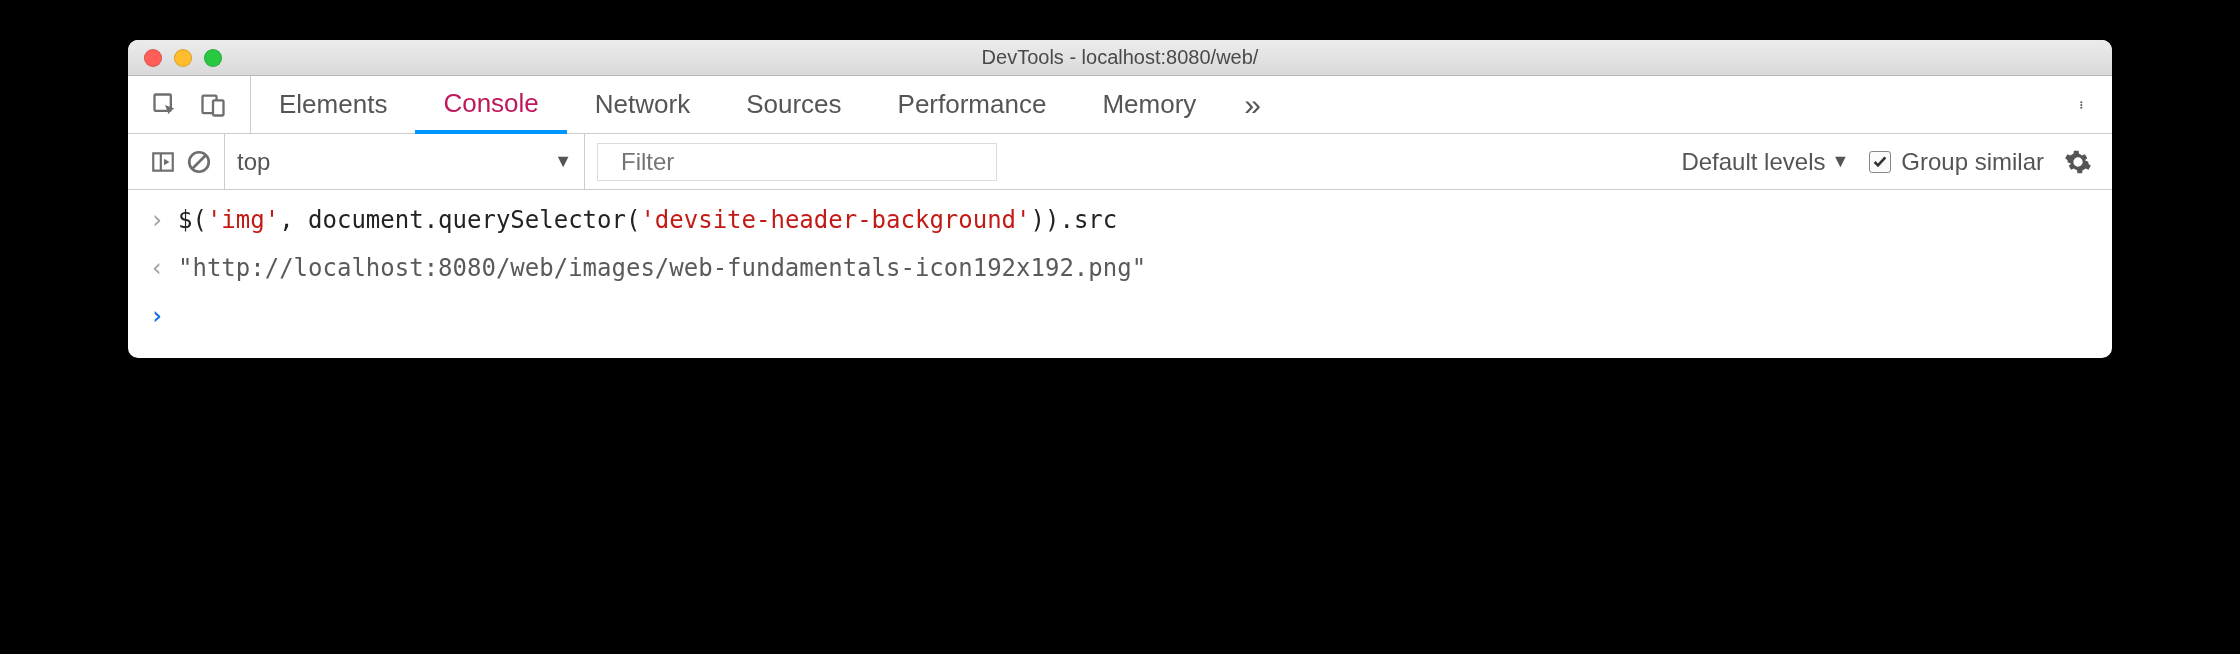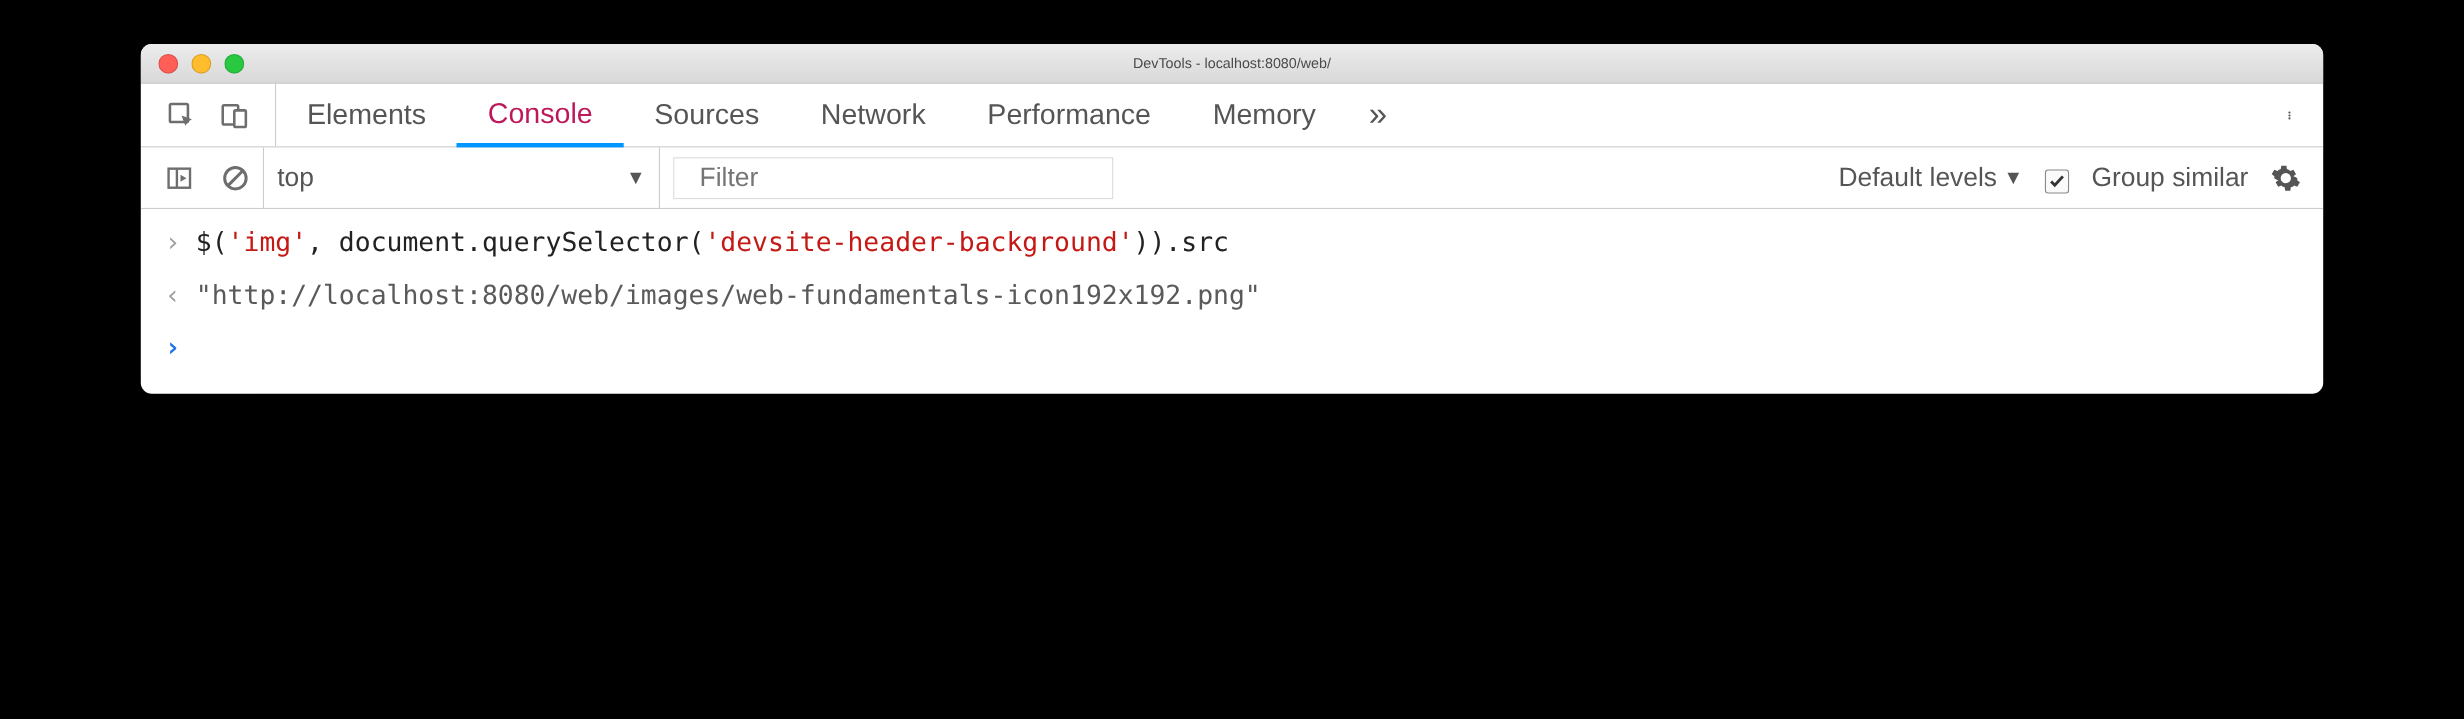--- a/index.html
+++ b/index.html
@@ -28,21 +28,21 @@
     align-items: center;
     position: relative;
   }
   .traffic { display:flex; gap:12px; padding-left:16px; }
   .dot { width:18px; height:18px; border-radius:50%; border:1px solid rgba(0,0,0,.15); }
   .dot.red { background:#ff5f57; }
   .dot.yellow { background:#ffbd2e; }
   .dot.green { background:#28c940; }
   .title {
     position:absolute; left:0; right:0; text-align:center;
-    font-size:13px; color:#4a4a4a; pointer-events:none;
+    font-size:20px; color:#4a4a4a; pointer-events:none;
   }
   .tabs {
     height: 58px;
     border-bottom: 1px solid #ccc;
     display:flex;
     align-items:stretch;
     font-size:26px;
     color:#555;
   }
   .tabs-left {
@@ -56,21 +56,21 @@
   .tab.active { color:#be185d; border-bottom:4px solid #0096ff; margin-bottom:-1px; font-weight:400;}
   .tab-more { display:flex; align-items:center; padding:0 20px; font-size:30px; color:#555;}
   .menu-btn { margin-left:auto; display:flex; align-items:center; padding:0 24px; color:#555;}
   .toolbar {
     height:56px;
     border-bottom:1px solid #ccc;
     display:flex; align-items:center;
     font-size:24px; color:#555;
     padding:0 10px;
   }
-  .tb-group { display:flex; align-items:center; gap:25px; padding:0 12px; border-right:1px solid #ccc; height:100%; }
+  .tb-group { display:flex; align-items:center; gap:10px; padding:0 12px; border-right:1px solid #ccc; height:100%; }
   .tb-group.ctx { flex: 0 0 auto; min-width:360px; justify-content:space-between; }
   .tb-group.filter { border-right:none; }
   .filter-input {
     height:38px; width:400px;
     border:1px solid #dcdcdc;
     font-size:24px; color:#999; padding:0 23px; outline:none;
   }
   .tb-right { margin-left:auto; display:flex; align-items:center; gap:20px; padding-right:10px;}
   .checkbox {
     width:22px; height:22px; border:1px solid #888; border-radius:3px; display:inline-flex; align-items:center; justify-content:center; background:#fafafa;
@@ -116,22 +116,22 @@
       </div>
       <div class="device-icon">
         <svg viewBox="0 0 24 24" width="28" height="28" fill="none" stroke="currentColor" stroke-width="2">
           <rect x="3" y="4" width="12" height="15" rx="1"></rect>
           <rect x="12" y="8" width="9" height="13" rx="1" fill="#fff"></rect>
         </svg>
       </div>
     </div>
     <div class="tab">Elements</div>
     <div class="tab active">Console</div>
+    <div class="tab">Network</div>
     <div class="tab">Sources</div>
-    <div class="tab">Network</div>
     <div class="tab">Performance</div>
     <div class="tab">Memory</div>
     <div class="tab-more">»</div>
     <div class="menu-btn">
       <svg viewBox="0 0 24 24" width="8" height="28" fill="currentColor">
           <circle cx="4" cy="4" r="3"></circle>
           <circle cx="4" cy="12" r="3"></circle>
           <circle cx="4" cy="20" r="3"></circle>
         </svg>
     </div>
@@ -158,21 +158,21 @@
       <span class="tri">▼</span>
     </div>
     <div class="tb-group filter">
       <input class="filter-input" placeholder="Filter" style="">
     </div>
     <div class="tb-right">
       <div style="display:flex;align-items:center;">
         <span>Default levels</span>
         <span class="tri">▼</span>
       </div>
-      <div style="display:flex;align-items:flex-end;gap:20px;">
+      <div style="display:flex;align-items:center;gap:10px;">
         <span class="checkbox">
           <svg viewBox="0 0 24 24" width="16" height="16" stroke="#333" stroke-width="4" fill="none">
               <path d="M4 12 l5 5 L20 5"></path>
             </svg>
         </span>
         <span>Group similar</span>
       </div>
       <div class="gear-icon">
         <svg viewBox="0 0 24 24" width="28" height="28" fill="#555">
           <path d="M12 8a4 4 0 1 0 0 8 4 4 0 0 0 0-8zm9 4a9 9 0 0 1-.12 1.5l2.1 1.64-2 3.46-2.48-1a7.2 7.2 0 0 1-2.6 1.5l-.38 2.64h-4l-.38-2.64a7.2 7.2 0 0 1-2.6-1.5l-2.48 1-2-3.46 2.1-1.64A9 9 0 0 1 3 12a9 9 0 0 1 .12-1.5L1 8.86l2-3.46 2.48 1a7.2 7.2 0 0 1 2.6-1.5L8.5 2.26h4l.38 2.64a7.2 7.2 0 0 1 2.6 1.5l2.48-1 2 3.46-2.1 1.64A9 9 0 0 1 21 12z"></path>

